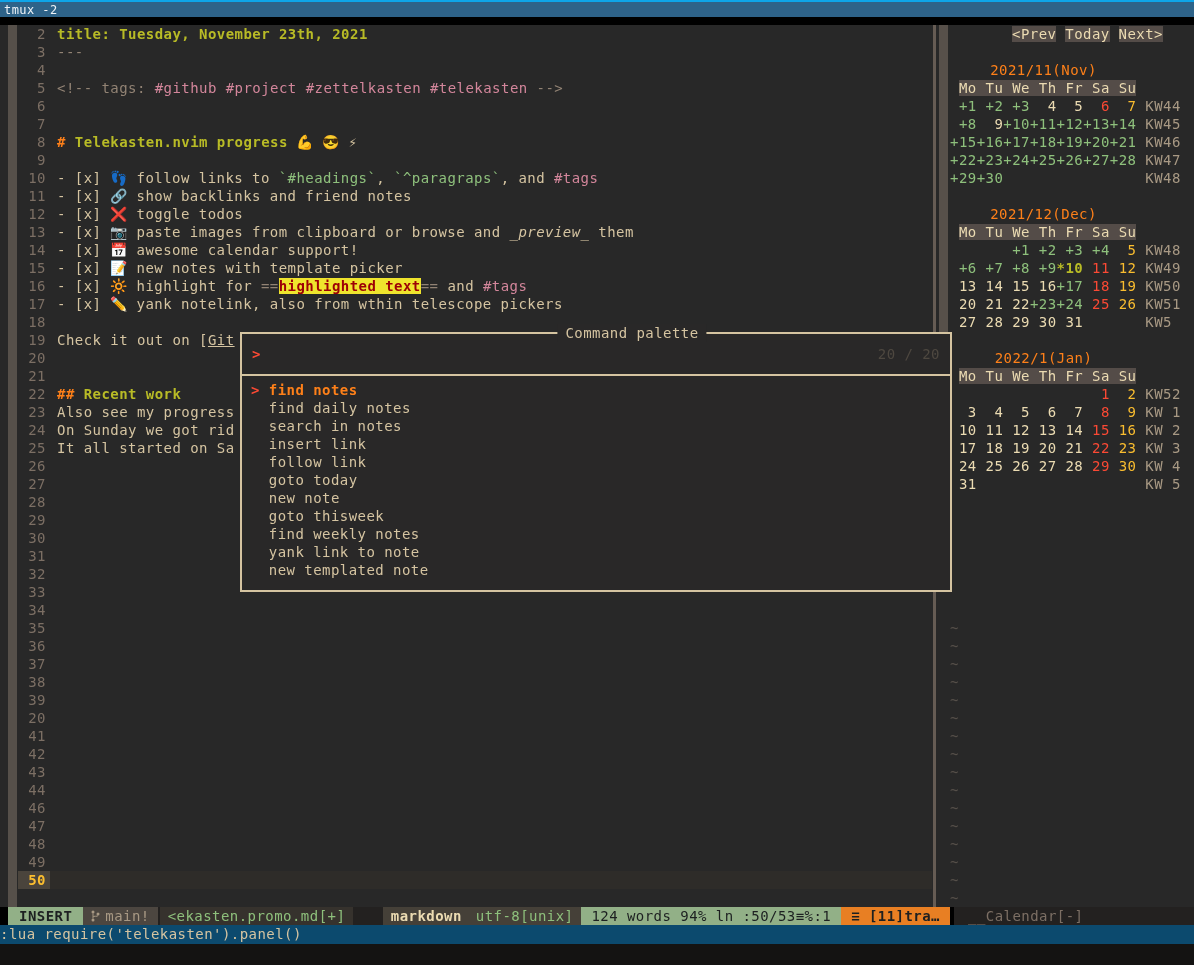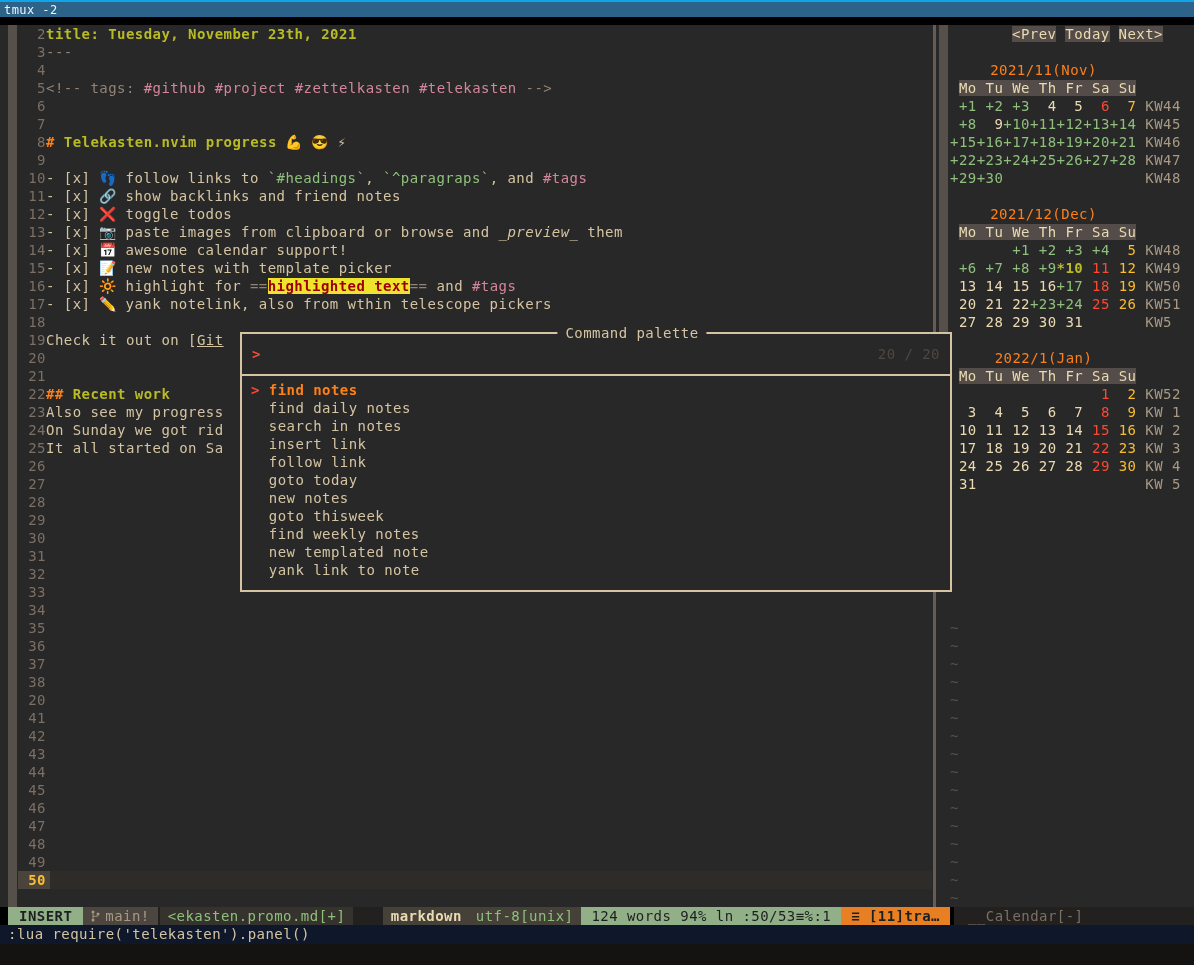--- a/index.html
+++ b/index.html
@@ -16,21 +16,21 @@
   .tmuxbar{position:absolute;left:0;top:0;width:100%;height:17px;background:#2e6389;
     border-top:2px solid #0ea5e9;color:#eef3f7;font-size:12px;line-height:16px;padding-left:4px;}
   .term{position:absolute;left:0;top:25px;width:1194px;height:882px;background:var(--bg);}
   .lscroll{position:absolute;left:8px;top:25px;width:9px;height:882px;background:#56504a;}
   .blackl{position:absolute;left:0;top:17px;width:8px;height:948px;background:#000;}
   .blackt{position:absolute;left:0;top:17px;width:1194px;height:8px;background:#000;}
   
   .main{position:absolute;left:18px;top:25px;width:914px;height:882px;}
   .line{height:18px;white-space:pre;}
   .lnum{display:inline-block;width:28px;text-align:right;color:var(--lnum);}
-  .ltext{}
+  .ltext{margin-left:11px;}
   .cursorline{background:#2e2c29;}
   .cursorline .lnum{background:#4a443c;color:var(--yellow);font-weight:bold;width:32px;padding-right:4px;margin-right:-8px;}
   .c-fg{color:var(--fg);} .c-dim{color:var(--dim);}
   .c-title{color:var(--green);font-weight:bold;}
   .c-tag{color:var(--pink);} .c-orangeB{color:var(--orange);font-weight:bold;}
   .c-code{color:var(--aqua);} .c-em{letter-spacing:0;}
   .c-italic{color:var(--fg);font-style:italic;}
   .c-hl{background:#efe42d;color:#9d0006;font-weight:bold;}
   .c-link{color:var(--fg);text-decoration:underline;}
   
@@ -68,22 +68,22 @@
   .seg-branch{background:#4c4640;color:#a89984;margin-right:2px;}
   .seg-file{background:#36322d;color:var(--aqua);}
   .seg-gap{flex:1;background:#232120;}
   .seg-ft{background:#454038;}
   .seg-ft .ft{color:#ebdbb2;font-weight:bold;} .seg-ft .enc{color:var(--aqua);margin-left:14px;}
   .seg-stats{background:var(--modebg);color:var(--dark);padding:0 10px;}
   .seg-alert{background:var(--orangebg);color:var(--dark);font-weight:bold;padding:0 10px;}
   .seg-cal{width:244px;background:#26242f00;border-left:4px solid #000;color:var(--lnum);padding-left:14px;}
   .bicon{width:9px;height:12px;margin-right:5px;}
   
-  .cmdline{position:absolute;left:0;top:925px;width:1194px;height:19px;background:#0f172a;
-    color:var(--fg);padding-left:8px;white-space:pre;}
+  .cmdline{position:absolute;left:0;top:925px;width:1194px;height:19px;background:#0c4a6e;
+    color:var(--fg);white-space:pre;}
   .ruler{position:absolute;left:0;top:944px;width:1194px;height:21px;background:#141312;white-space:pre;}
   .ruler .mode{position:absolute;left:8px;color:#e9a33c;font-weight:bold;}
 </style>
 </head>
 <body>
 
 <div class="screen">
   <div class="tmuxbar">tmux  -2</div>
   <div class="blackt"></div>
   <div class="blackl"></div>
@@ -121,26 +121,26 @@
       <div class="line"><span class="lnum">29</span><span class="ltext"></span></div>
       <div class="line"><span class="lnum">30</span><span class="ltext"></span></div>
       <div class="line"><span class="lnum">31</span><span class="ltext"></span></div>
       <div class="line"><span class="lnum">32</span><span class="ltext"></span></div>
       <div class="line"><span class="lnum">33</span><span class="ltext"></span></div>
       <div class="line"><span class="lnum">34</span><span class="ltext"></span></div>
       <div class="line"><span class="lnum">35</span><span class="ltext"></span></div>
       <div class="line"><span class="lnum">36</span><span class="ltext"></span></div>
       <div class="line"><span class="lnum">37</span><span class="ltext"></span></div>
       <div class="line"><span class="lnum">38</span><span class="ltext"></span></div>
+      <div class="line"><span class="lnum">39</span><span class="ltext"></span></div>
       <div class="line"><span class="lnum">20</span><span class="ltext"></span></div>
       <div class="line"><span class="lnum">41</span><span class="ltext"></span></div>
       <div class="line"><span class="lnum">42</span><span class="ltext"></span></div>
       <div class="line"><span class="lnum">43</span><span class="ltext"></span></div>
       <div class="line"><span class="lnum">44</span><span class="ltext"></span></div>
-      <div class="line"><span class="lnum">45</span><span class="ltext"></span></div>
       <div class="line"><span class="lnum">46</span><span class="ltext"></span></div>
       <div class="line"><span class="lnum">47</span><span class="ltext"></span></div>
       <div class="line"><span class="lnum">48</span><span class="ltext"></span></div>
       <div class="line"><span class="lnum">49</span><span class="ltext"></span></div>
       <div class="line cursorline"><span class="lnum">50</span><span class="ltext"></span></div>
     </div>
 
   <div class="vsep"></div>
   <div class="thumb"></div>
 
@@ -152,25 +152,25 @@
       <span class="pp-caret">&gt;</span>
       <span class="pp-count">20 / 20</span>
     </div>
     <div class="pp-list" id="pp-list">
         <div class="pp-item sel"><span class="sc">&gt; </span><span>find notes</span></div>
         <div class="pp-item"><span class="sc">  </span><span>find daily notes</span></div>
         <div class="pp-item"><span class="sc">  </span><span>search in notes</span></div>
         <div class="pp-item"><span class="sc">  </span><span>insert link</span></div>
         <div class="pp-item"><span class="sc">  </span><span>follow link</span></div>
         <div class="pp-item"><span class="sc">  </span><span>goto today</span></div>
-        <div class="pp-item"><span class="sc">  </span><span>new notes</span></div>
+        <div class="pp-item"><span class="sc">  </span><span>new note</span></div>
         <div class="pp-item"><span class="sc">  </span><span>goto thisweek</span></div>
         <div class="pp-item"><span class="sc">  </span><span>find weekly notes</span></div>
+        <div class="pp-item"><span class="sc">  </span><span>yank link to note</span></div>
         <div class="pp-item"><span class="sc">  </span><span>new templated note</span></div>
-        <div class="pp-item"><span class="sc">  </span><span>yank link to note</span></div>
       </div>
   </div>
 
   <div class="status">
     <div class="seg seg-mode">INSERT</div>
     <div class="seg seg-branch"><svg class="bicon" viewBox="0 0 9 12">
           <circle cx="2" cy="2" r="1.5" fill="#a89984"></circle>
           <circle cx="2" cy="10" r="1.5" fill="#a89984"></circle>
           <circle cx="7" cy="4" r="1.5" fill="#a89984"></circle>
           <path d="M2 3.5 V8.5 M2 7 C2 5.5 7 7 7 5.5" stroke="#a89984" fill="none"></path>

